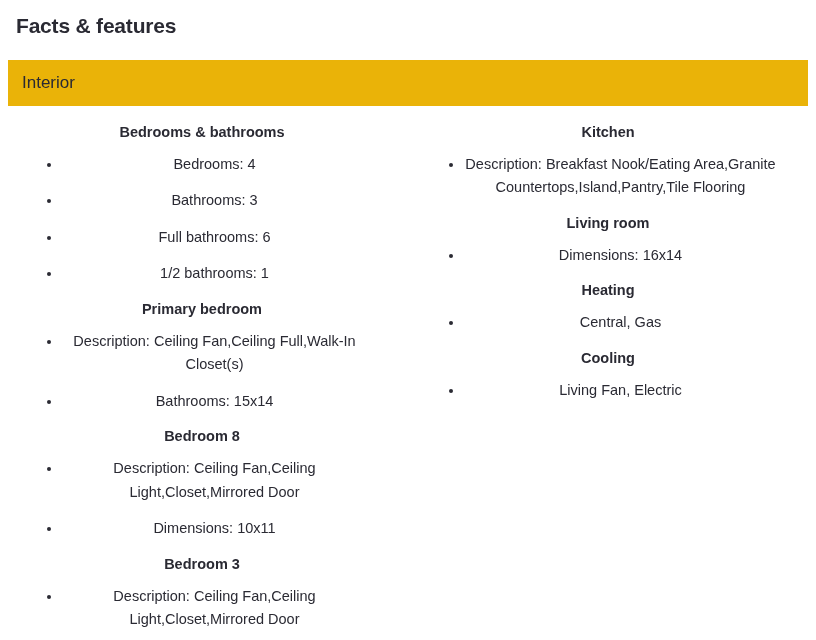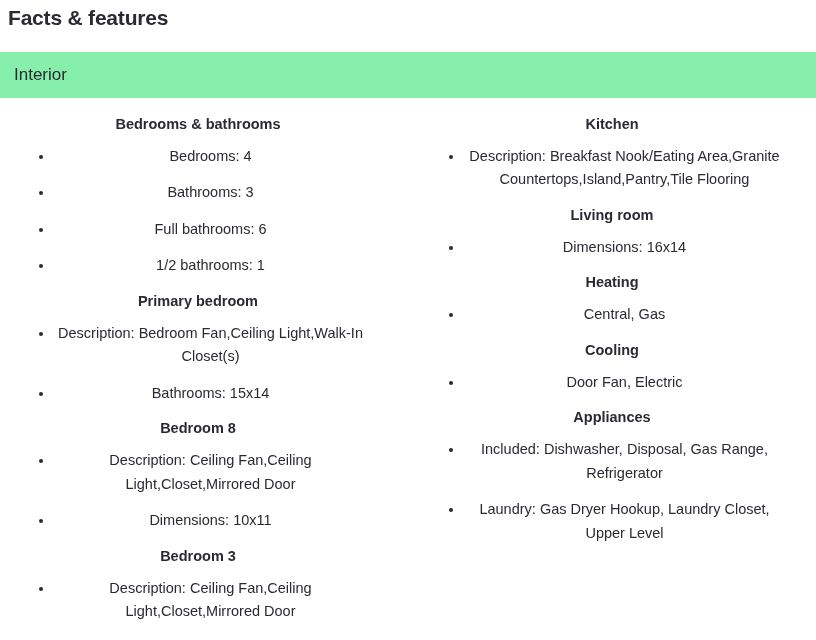--- a/index.html
+++ b/index.html
@@ -10,32 +10,32 @@
     height: 640px;
     background: #ffffff;
     font-family: "Liberation Sans", sans-serif;
     color: #2a2a33;
     overflow: hidden;
   }
   .page {
     width: 816px;
     height: 640px;
     position: relative;
-    padding: 0;
+    padding: 8px;
   }
   .page-title {
     font-size: 21px;
     font-weight: bold;
     color: #2a2a33;
     margin: 0;
     padding: 6px 0 0 8px;
     letter-spacing: -0.2px;
   }
   .section-header {
-    background: #86efac;
+    background: #eab308;
     margin-top: 22px;
     padding: 13px 14px 13px 14px;
     font-size: 17px;
     font-weight: normal;
     color: #2a2a33;
   }
   .columns {
     display: flex;
     padding: 0 8px 0 8px;
     margin-top: 18px;
@@ -90,21 +90,21 @@
           <li>Bedrooms: 4</li>
           <li>Bathrooms: 3</li>
           <li>Full bathrooms: 6</li>
           <li>1/2 bathrooms: 1</li>
         </ul>
       </div>
 
       <div class="group">
         <div class="group-title">Primary bedroom</div>
         <ul class="facts">
-          <li>Description: Bedroom Fan,Ceiling Light,Walk-In Closet(s)</li>
+          <li>Description: Ceiling Fan,Ceiling Full,Walk-In Closet(s)</li>
           <li>Bathrooms: 15x14</li>
         </ul>
       </div>
 
       <div class="group">
         <div class="group-title">Bedroom 8</div>
         <ul class="facts">
           <li>Description: Ceiling Fan,Ceiling Light,Closet,Mirrored Door</li>
           <li>Dimensions: 10x11</li>
         </ul>
@@ -137,27 +137,20 @@
       <div class="group">
         <div class="group-title">Heating</div>
         <ul class="facts">
           <li>Central, Gas</li>
         </ul>
       </div>
 
       <div class="group">
         <div class="group-title">Cooling</div>
         <ul class="facts">
-          <li>Door Fan, Electric</li>
+          <li>Living Fan, Electric</li>
         </ul>
       </div>
 
-      <div class="group">
-        <div class="group-title">Appliances</div>
-        <ul class="facts">
-          <li>Included: Dishwasher, Disposal, Gas Range, Refrigerator</li>
-          <li>Laundry: Gas Dryer Hookup, Laundry Closet, Upper Level</li>
-        </ul>
-      </div>
     </div>
 
   </div>
 </div>
 
 </body></html>

